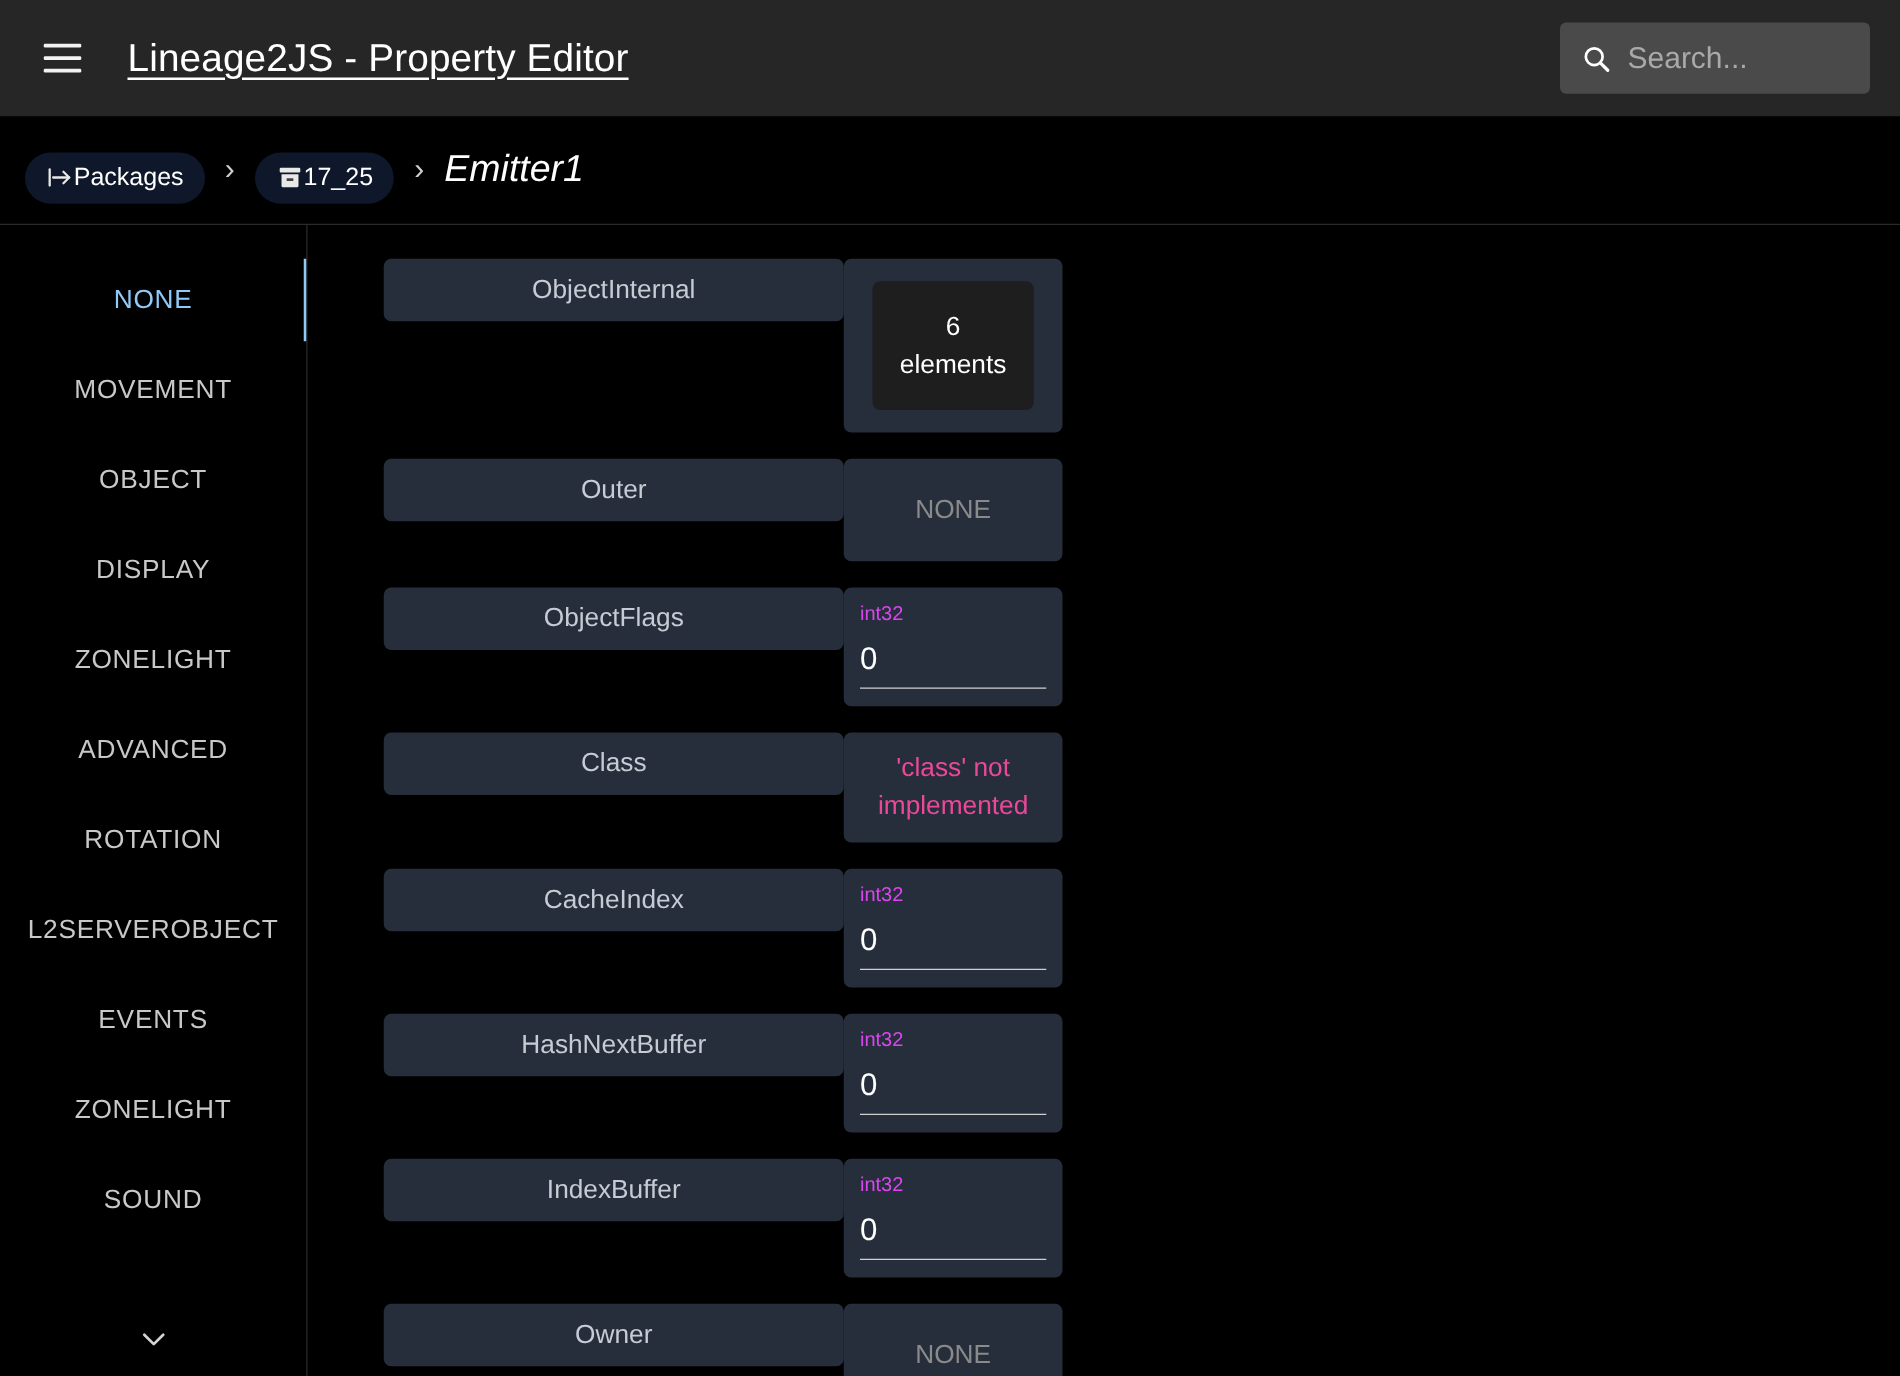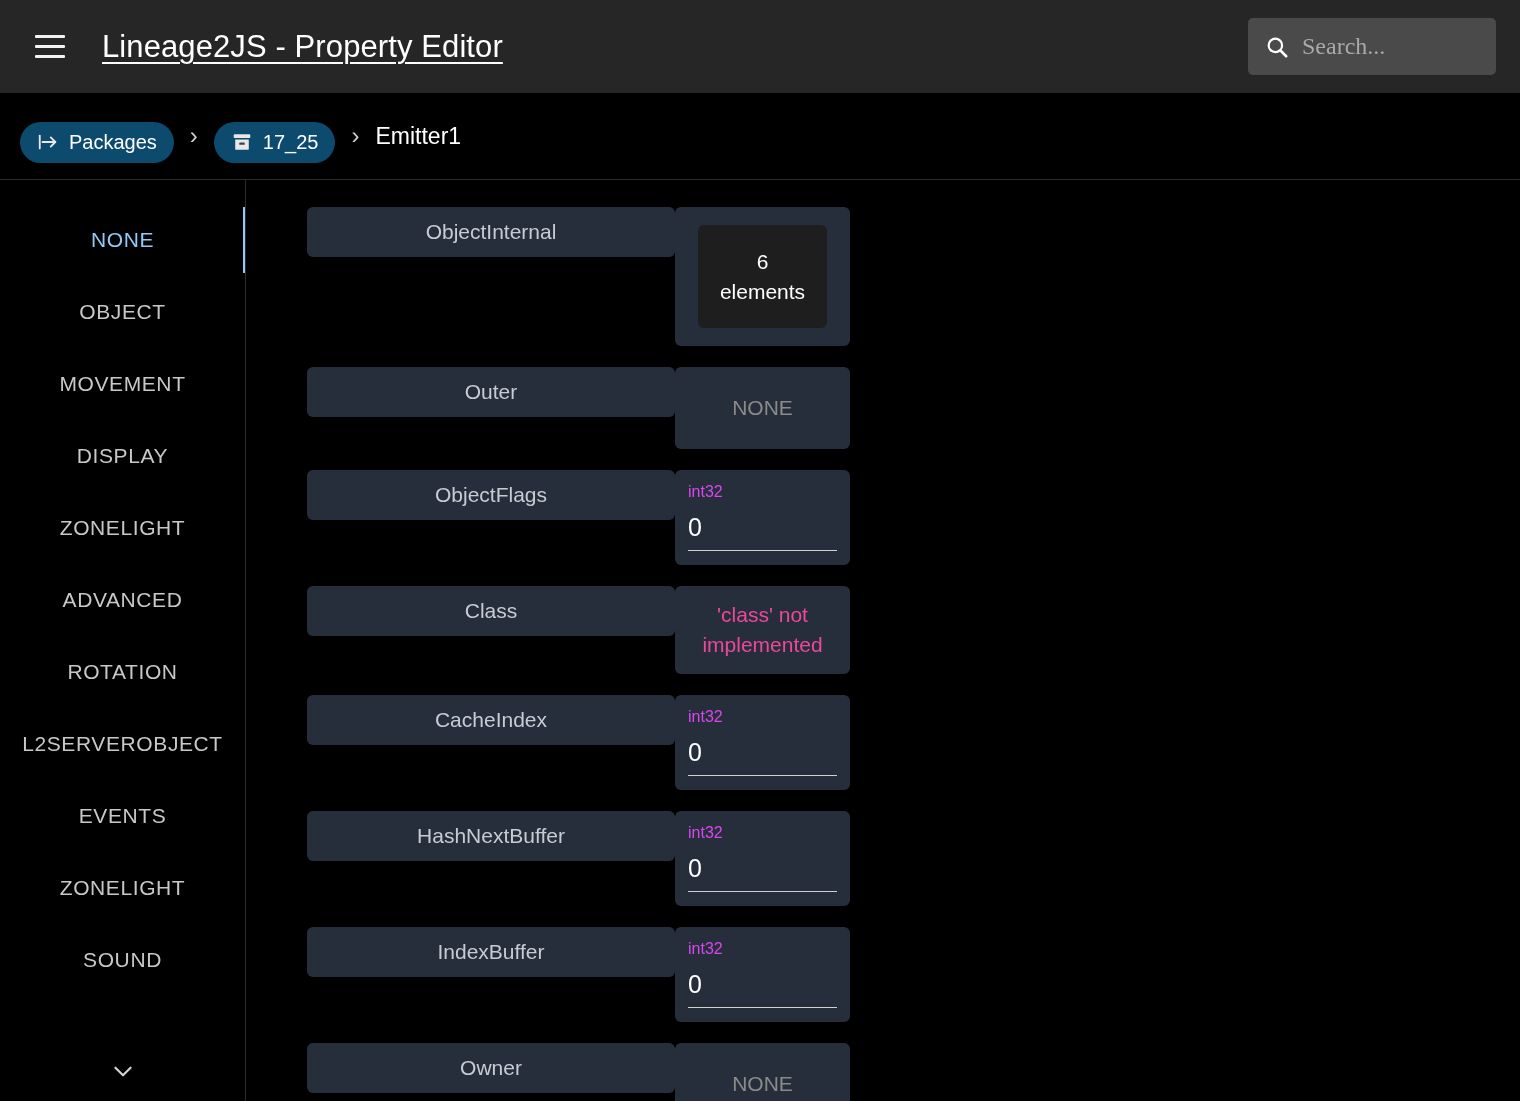--- a/index.html
+++ b/index.html
@@ -83,57 +83,57 @@
     margin-right: 12px;
     display: block;
   }
   .search-input {
     flex: 1 1 auto;
     background: transparent;
     border: none;
     outline: none;
     color: #e8e8e8;
     font-size: 24px;
-    font-family: Liberation Serif, serif;
+    font-family: Liberation Sans, sans-serif;
     min-width: 0;
   }
   .search-input::placeholder { color: #a9a9a9; opacity: 1; }
 
   
   .breadcrumb-bar {
     height: 87px;
     flex: 0 0 87px;
     background: #000000;
     display: flex;
     align-items: center;
     padding: 0 20px;
     border-bottom: 1px solid #2b2b2b;
   }
 
   .crumb-chip {
     height: 41px;
-    background: #0c4a6e;
+    background: #0f172a;
     border-radius: 21px;
     display: inline-flex;
     align-items: center;
     padding: 0 17px;
-    gap: 10px;
     cursor: pointer;
     margin-top: 12px;
   }
   .crumb-chip .crumb-label {
     font-size: 20px;
     color: #ffffff;
     white-space: nowrap;
   }
   .crumb-plain {
-    font-size: 23px;
+    font-size: 30px;
     color: #ffffff;
     white-space: nowrap;
     cursor: pointer;
+    font-style: italic;
   }
   .crumb-sep {
     color: #cfcfcf;
     font-size: 24px;
     margin: 0 16px;
     line-height: 1;
     user-select: none;
   }
   .crumb-icon { width: 22px; height: 22px; display: block; flex: 0 0 22px; }
 
@@ -337,24 +337,24 @@
     <span class="crumb-plain">Emitter1</span>
   </div>
 
   <div class="body-area">
 
     <div class="sidebar">
       <div class="side-item active">
           <span>NONE</span>
         </div>
       <div class="side-item">
+          <span>MOVEMENT</span>
+        </div>
+      <div class="side-item">
           <span>OBJECT</span>
-        </div>
-      <div class="side-item">
-          <span>MOVEMENT</span>
         </div>
       <div class="side-item">
           <span>DISPLAY</span>
         </div>
       <div class="side-item">
           <span>ZONELIGHT</span>
         </div>
       <div class="side-item">
           <span>ADVANCED</span>
         </div>

